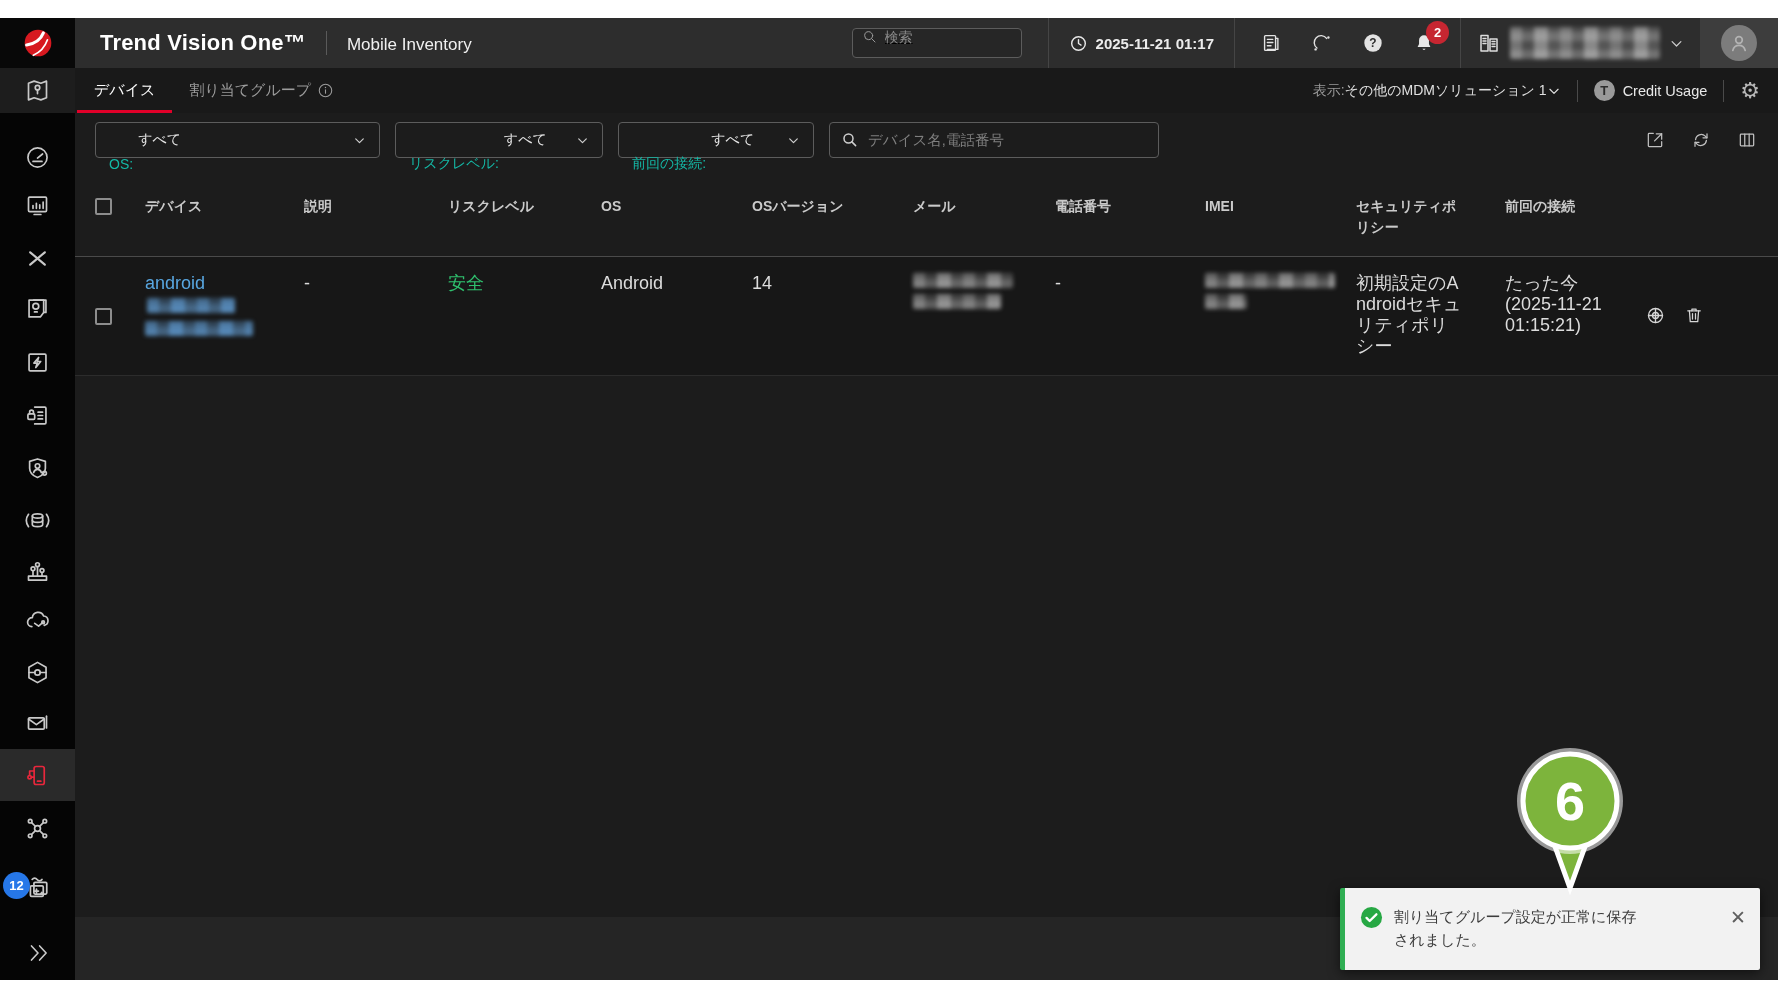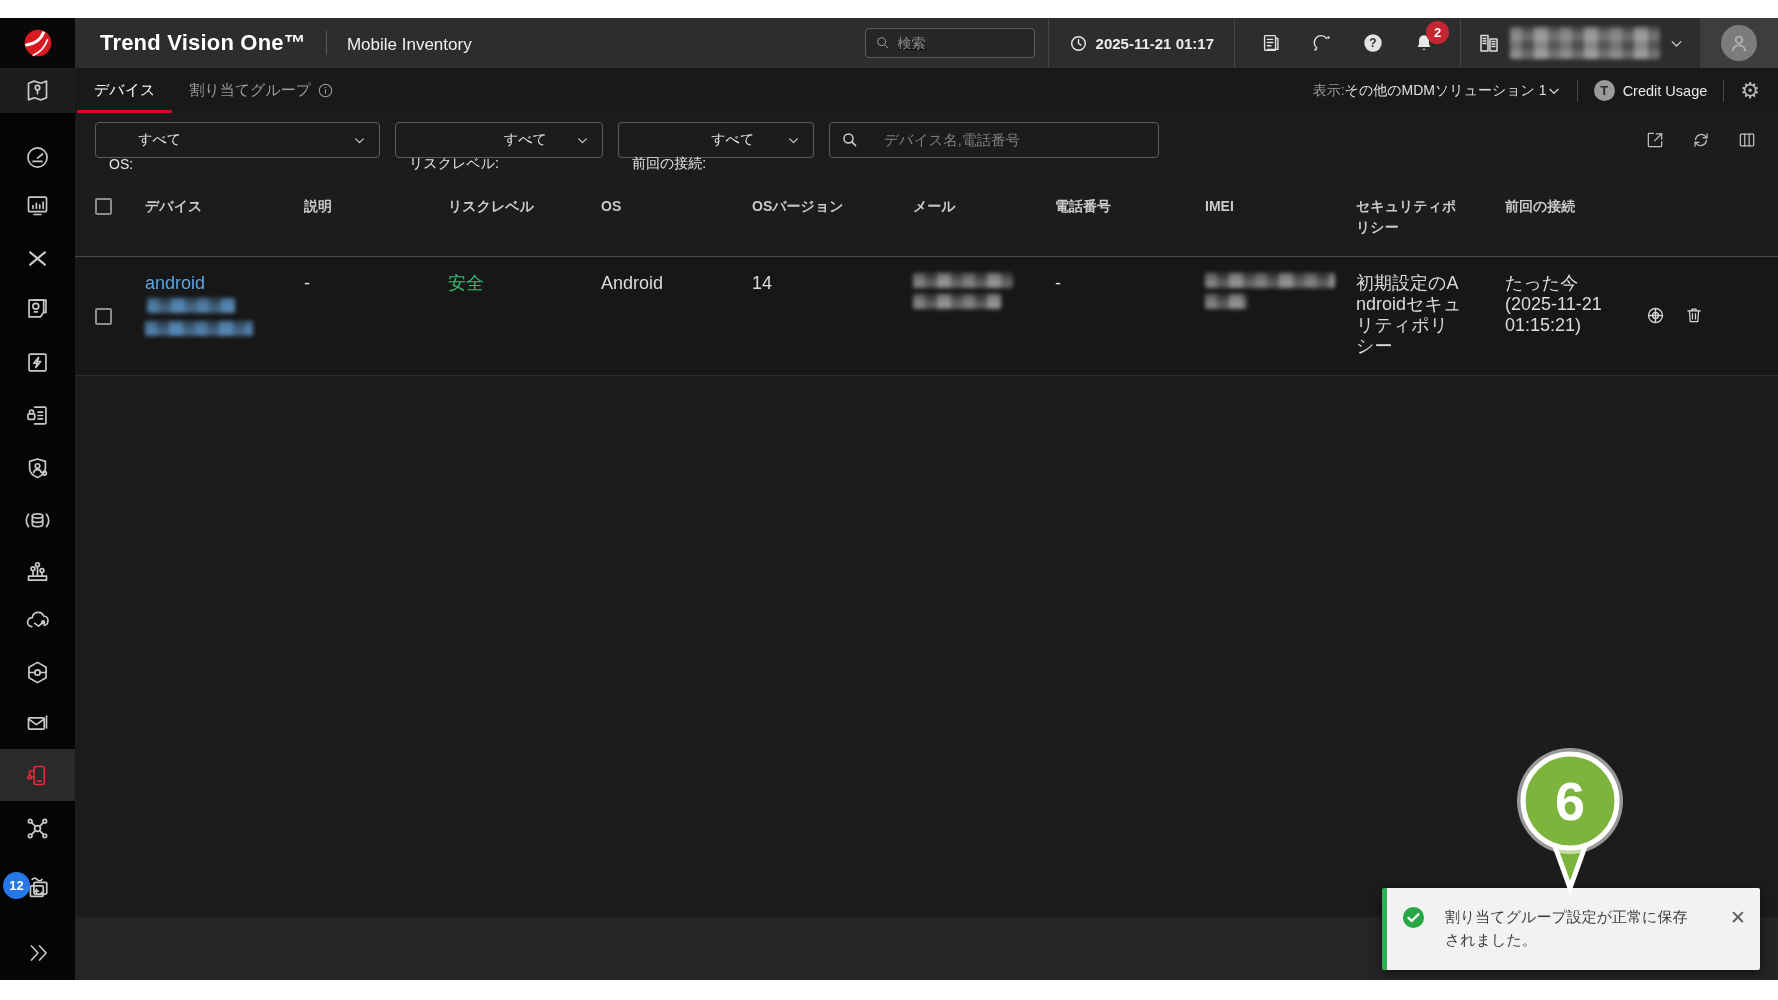--- a/index.html
+++ b/index.html
@@ -19,21 +19,21 @@
   .ic.red { stroke:#e8273c; }
 
   
   .topbar { position:absolute; left:75px; right:0; top:0; height:50px; background:#2d2d2d; display:flex; align-items:center; }
   .brand { display:flex; align-items:baseline; gap:20px; padding-left:25px; white-space:nowrap; }
   .product-title { color:#fff; font-size:22px; font-weight:bold; letter-spacing:.2px; }
   .brand-sep { width:1px; height:24px; background:#5a5a5a; align-self:center; }
   .module-title { color:#f0f0f0; font-size:17px; font-weight:500; }
   .topbar-right { margin-left:auto; display:flex; align-items:center; height:50px; }
   .hdr-divider { width:1px; height:50px; background:#454545; }
-  .hdr-search { display:flex; align-items:center; gap:7px; width:170px; height:30px; border:1px solid #5c5c5c; border-radius:4px; background:#262626; padding:0 9px; margin-right:13px;text-decoration:underline; }
+  .hdr-search { display:flex; align-items:flex-start; gap:7px; width:170px; height:30px; border:1px solid #5c5c5c; border-radius:4px; background:#262626; padding:0 9px; margin-right:26px;text-decoration:underline; }
   .hdr-search input { flex:1; min-width:0; background:transparent; border:none; outline:none; color:#e6e6e6; font-size:14px; font-family:inherit; }
   .hdr-search input::placeholder { color:#8a8a8a; }
   .clock-group { display:flex; align-items:center; gap:8px; padding:0 20px; color:#ececec; font-size:15px; font-weight:600; white-space:nowrap; }
   .hdr-icons { display:flex; align-items:center; gap:27px; padding:0 24px; }
   .hdr-icon-btn { position:relative; width:24px; height:24px; display:flex; align-items:center; justify-content:center; cursor:pointer; }
   .bell-badge { position:absolute; top:-10px; right:-13px; min-width:23px; height:23px; border-radius:50%; background:#c62631; color:#fff; font-size:13px; font-weight:bold; display:flex; align-items:center; justify-content:center; }
   .account { display:flex; align-items:center; gap:9px; padding:0 16px; cursor:pointer; }
   .avatar-sect { width:78px; height:50px; background:#3d3d3d; display:flex; align-items:center; justify-content:center; cursor:pointer; }
   .avatar-circ { width:36px; height:36px; border-radius:50%; background:#7c7c7c; display:flex; align-items:center; justify-content:center; }
 
@@ -50,27 +50,27 @@
   .credit-btn { display:flex; align-items:center; gap:8px; color:#e8e8e8; font-size:14.5px; cursor:pointer; white-space:nowrap; }
   .t-coin { width:21px; height:21px; border-radius:50%; background:#9a9a9a; color:#2d2d2d; font-weight:bold; font-size:13px; display:flex; align-items:center; justify-content:center; }
   .gear { font-family:"DejaVu Sans",sans-serif; font-size:22px; color:#b8b8b8; cursor:pointer; line-height:1; }
 
   
   .content { position:absolute; left:75px; right:0; top:95px; bottom:0; background:#1c1c1c; }
   .footerband { position:absolute; left:0; right:0; bottom:0; height:63px; background:#252525; }
 
   .filterbar { position:absolute; top:8px; left:20px; right:20px; height:38px; display:flex; align-items:center; gap:15px; }
   .dropdown { height:36px; border:1px solid #5c5c5c; border-radius:4px; display:flex; align-items:center; padding:0 13px; color:#e6e6e6; font-size:14px; cursor:pointer; white-space:nowrap; }
-  .dropdown .lbl { color:#e5e5e5;margin-top:48px; }
+  .dropdown .lbl { color:#14b8a6;margin-top:48px; }
   .dropdown .val { margin-left:5px; }
   .dropdown .chev { margin-left:auto; padding-left:10px; display:flex; }
   .dd-os { width:285px; }
   .dd-risk { width:208px; }
   .dd-last { width:196px; }
-  .filter-search { width:330px; height:36px; border:1px solid #5c5c5c; border-radius:4px; display:flex; align-items:center; gap:25px; padding:0 11px; }
+  .filter-search { width:330px; height:36px; border:1px solid #5c5c5c; border-radius:4px; display:flex; align-items:center; gap:9px; padding:0 11px; }
   .filter-search input { flex:1; min-width:0; background:transparent; border:none; outline:none; color:#e6e6e6; font-size:14.5px; font-family:inherit; }
   .filter-search input::placeholder { color:#7f7f7f; }
   .filter-actions { margin-left:auto; display:flex; align-items:center; gap:24px; }
   .tool-btn { width:22px; height:22px; display:flex; align-items:center; justify-content:center; cursor:pointer; }
 
   
   .table { position:absolute; top:55px; left:0; right:0; }
   .tbl-head, .tbl-row { display:grid; grid-template-columns:57px 159px 144px 153px 151px 161px 142px 150px 151px 149px 145px 1fr; align-items:start; }
   .tbl-head { padding:28px 0 18px; border-bottom:1px solid #4a4a4a; }
   .tbl-row { background:rgba(0,0,0,.16); border-bottom:1px solid #2c2c2c; padding:16px 0 18px; }
@@ -86,21 +86,21 @@
   .row-action { width:24px; height:24px; display:flex; align-items:center; justify-content:center; cursor:pointer; }
 
   
   .redact { display:inline-block; vertical-align:middle; border-radius:2px; filter:blur(2.2px);
     background-image:repeating-linear-gradient(90deg,rgba(255,255,255,.30) 0 12px,rgba(255,255,255,.10) 12px 24px,rgba(255,255,255,.40) 24px 38px,rgba(255,255,255,.14) 38px 50px),
                      repeating-linear-gradient(0deg,rgba(255,255,255,.22) 0 9px,rgba(255,255,255,.06) 9px 18px); }
   .redact.blue { background-image:repeating-linear-gradient(90deg,rgba(100,165,225,.55) 0 12px,rgba(100,165,225,.22) 12px 24px,rgba(100,165,225,.65) 24px 38px,rgba(100,165,225,.28) 38px 50px),
                      repeating-linear-gradient(0deg,rgba(120,180,235,.35) 0 9px,rgba(120,180,235,.12) 9px 18px); }
 
   
-  .toast { position:absolute; right:18px; top:870px; width:378px; min-height:82px; background:#f2f2f2; border-left:5px solid #2fae53; border-radius:2px; box-shadow:0 3px 12px rgba(0,0,0,.55); display:flex; align-items:flex-start; gap:20px; padding:17px 14px 15px 15px; z-index:20; }
+  .toast { position:absolute; right:18px; top:870px; width:420px; min-height:82px; background:#f2f2f2; border-left:5px solid #2fae53; border-radius:2px; box-shadow:0 3px 12px rgba(0,0,0,.55); display:flex; align-items:flex-start; gap:11px; padding:17px 14px 15px 15px; z-index:20; }
   .toast-msg { width:252px; color:#3c3c3c; font-size:15px; line-height:1.55; }
   .toast-close { margin-left:auto; color:#5f5f5f; font-size:19px; line-height:1; cursor:pointer; padding-top:3px; font-family:"DejaVu Sans",sans-serif; }
   .balloon { position:absolute; left:1505px; top:725px; z-index:21; }
 </style>
 </head>
 <body>
 
 <div class="page">
 <div class="app">
 

